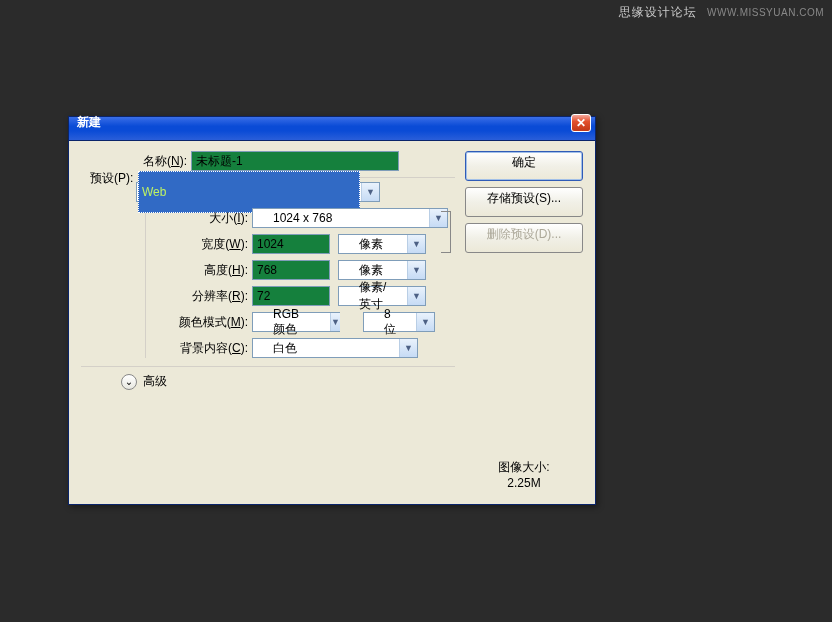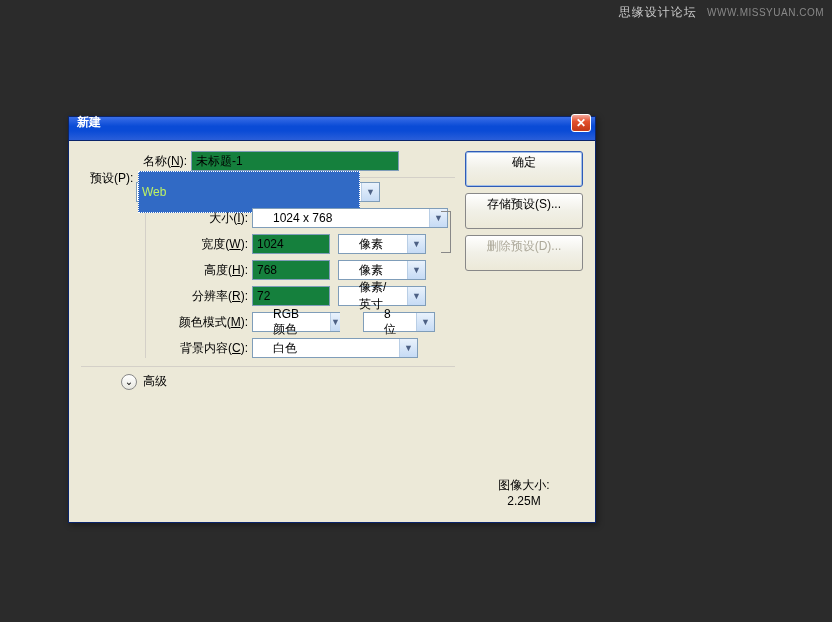--- a/index.html
+++ b/index.html
@@ -82,21 +82,21 @@
   margin: 1px; padding: 13px 3px;
   border: 1px dotted #fff;
 }
 .size-select { width: 196px; }
 .num-input { width: 78px; }
 .unit-select { width: 88px; margin-left: 8px; }
 .cm-select { width: 88px; gap: 11px; }
 .bit-select { width: 72px; margin-left: 23px; }
 .bg-select { width: 166px; }
 .btn {
-  height: 36px;
+  height: 30px;
   background: linear-gradient(#fff, #f1f0e7 50%, #ece9d8);
   border: 1px solid #888; border-radius: 3px;
   text-align: center; line-height: 20px;
   cursor: pointer; color: #000;
 }
 .btn.default { border: 1px solid #2f5bb7; box-shadow: 0 0 0 1px #a2c0e8 inset; }
 .btn.disabled { color: #aca899; cursor: default; }
 .fieldset-line {
   border-top: 1px solid #d4d0c8;
   border-left: 1px solid #d4d0c8;

